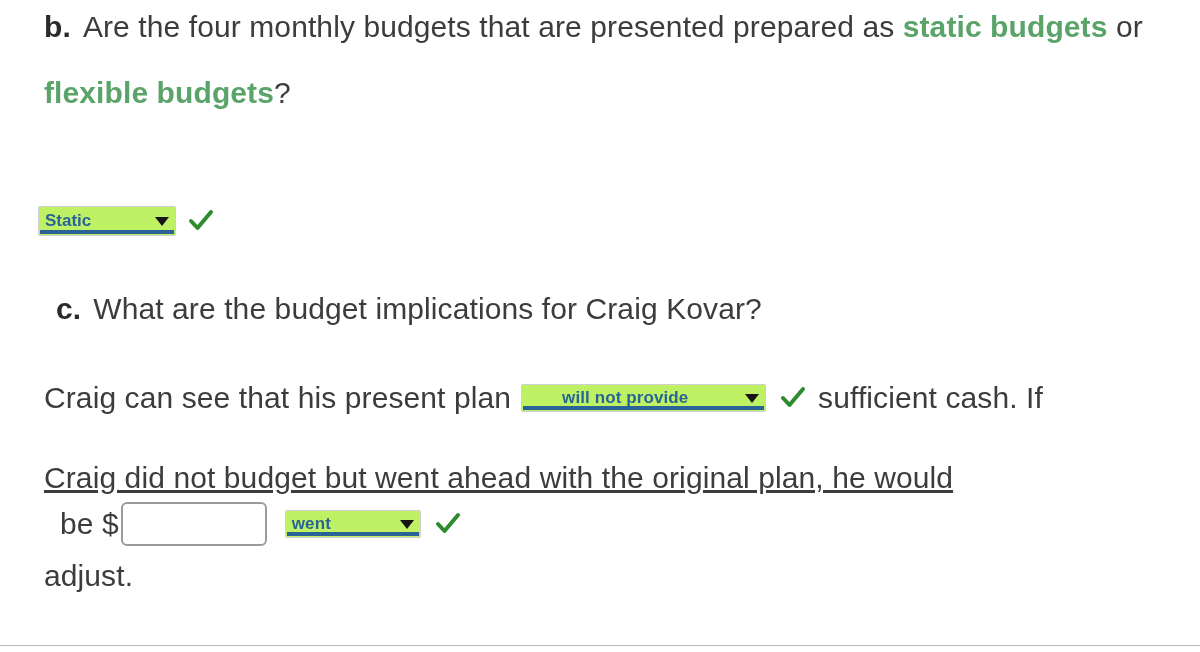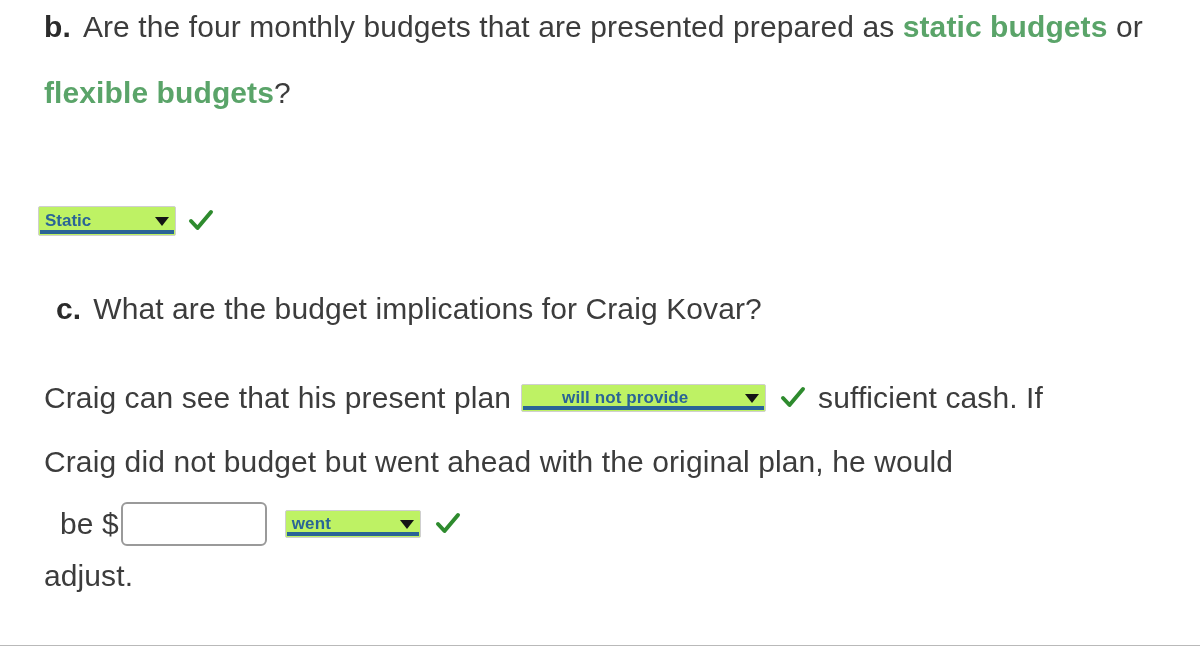--- a/index.html
+++ b/index.html
@@ -127,21 +127,21 @@
   .ans-line {
     position: absolute;
     display: flex;
     align-items: center;
     font-size: 30px;
     color: #3c3c3c;
     white-space: nowrap;
     letter-spacing: 0.1px;
   }
   #ans-line-1 { left: 44px; top: 374px; height: 48px; }
-  #ans-line-2 { left: 44px; top: 438px; height: 48px; }
+  #ans-line-2 { left: 44px; top: 454px; height: 48px; text-decoration: underline; }
   #ans-line-3 { left: 60px; top: 500px; height: 48px; }
   #ans-line-4 { left: 44px; top: 552px; height: 48px; }
 
   .sp-l { margin-left: 10px; }
 
   #answer-amount-input {
     box-sizing: border-box;
     width: 146px;
     height: 44px;
     border: 2px solid #9a9a9a;

